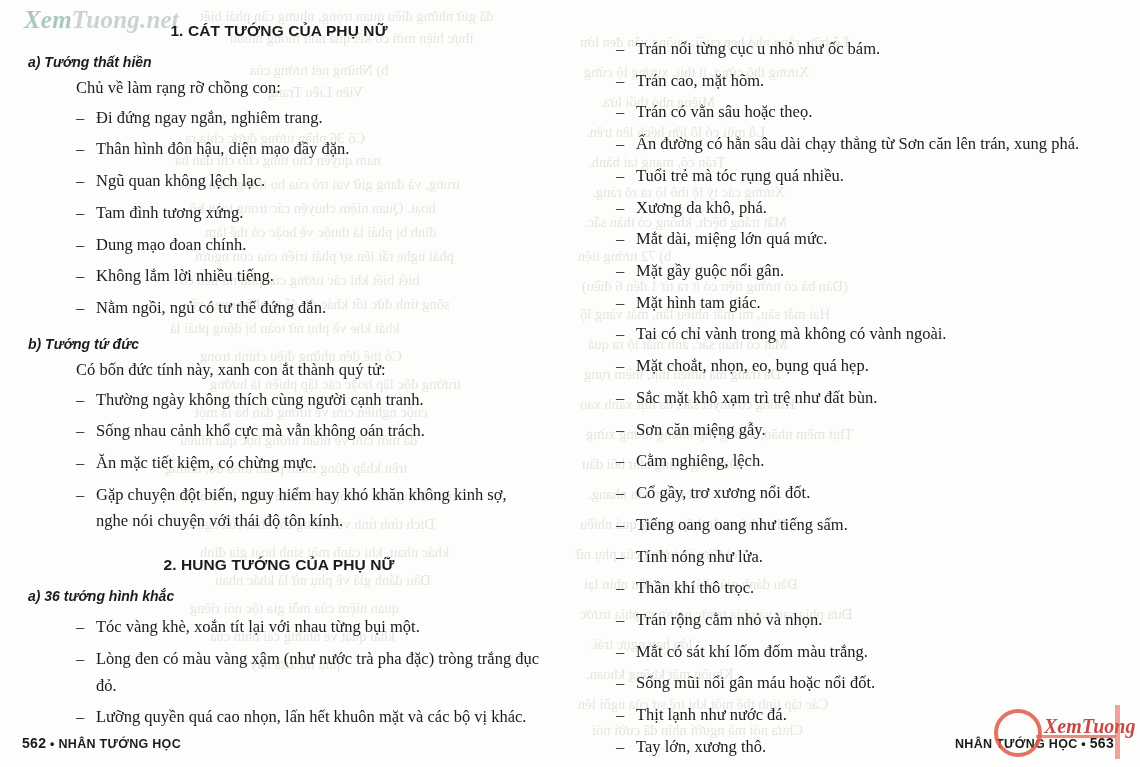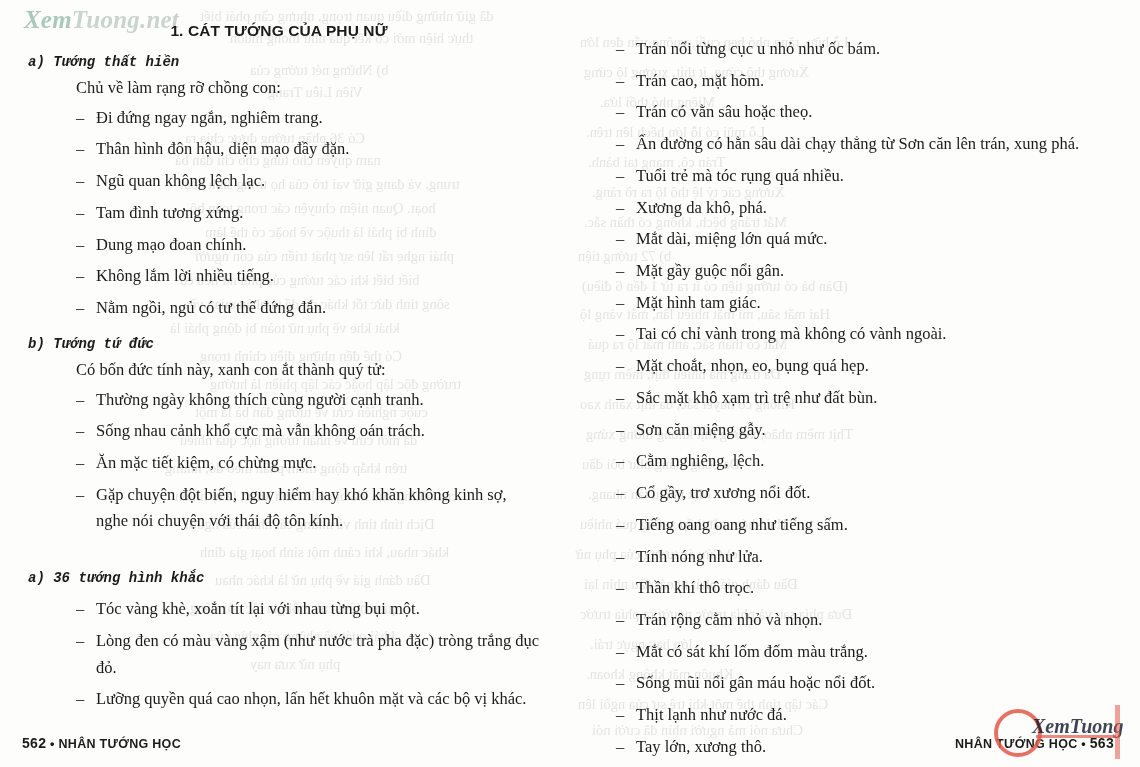--- a/index.html
+++ b/index.html
@@ -63,21 +63,21 @@
 
   h2.sec {
     font-family: "Liberation Sans", sans-serif;
     font-size: 15.5px;
     font-weight: bold;
     margin: 0 0 10px 0;
     letter-spacing: .1px;
     text-align: center;
   }
   h3.sub {
-    font-family: Liberation Mono, monospace;
+    font-family: Liberation Sans, sans-serif;
     font-size: 14px;
     font-weight: bold;
     font-style: italic;
     margin: 14px 0 6px 10px;
   }
   p.lead {
     margin: 4px 0 4px 58px;
     font-size: 16.5px;
     line-height: 1.5;
   }
@@ -139,27 +139,27 @@
     left: 2px;
     top: 4px;
     width: 40px;
     height: 40px;
     border: 4px solid #e05a4a;
     border-radius: 50%;
     opacity: .85;
   }
   .wm-logo .bar {
     position: absolute;
-    left: 40px;
+    left: 52px;
     top: 10px;
     font-family: "Liberation Serif", serif;
     font-style: italic;
     font-weight: bold;
     font-size: 20px;
-    color: #0f172a;
+    color: #b91c1c;
     opacity: .8;
     white-space: nowrap;
   }
   .wm-logo .bar2 {
     position: absolute;
     left: 44px;
     top: 30px;
     width: 80px;
     height: 3px;
     background: #e05a4a;
@@ -229,20 +229,21 @@
       <p class="lead">Có bốn đức tính này, xanh con ắt thành quý tử:</p>
       <ul class="items">
         <li><span class="dash">–</span><span>Thường ngày không thích cùng người cạnh tranh.</span></li>
         <li><span class="dash">–</span><span>Sống nhau cảnh khổ cực mà vẫn không oán trách.</span></li>
         <li><span class="dash">–</span><span>Ăn mặc tiết kiệm, có chừng mực.</span></li>
         <li><span class="dash">–</span><span>Gặp chuyện đột biến, nguy hiểm hay khó khăn không kinh sợ, nghe nói chuyện với thái độ tôn kính.</span></li>
       </ul>
 
       <div class="spacer-sec"></div>
 
+      <h2 class="sec">2. HUNG TƯỚNG CỦA PHỤ NỮ</h2>
       <h3 class="sub">a) 36 tướng hình khắc</h3>
       <ul class="items" style="margin-top:10px;">
         <li><span class="dash">–</span><span>Tóc vàng khè, xoắn tít lại với nhau từng bụi một.</span></li>
         <li><span class="dash">–</span><span>Lòng đen có màu vàng xậm (như nước trà pha đặc) tròng trắng đục đỏ.</span></li>
         <li><span class="dash">–</span><span>Lưỡng quyền quá cao nhọn, lấn hết khuôn mặt và các bộ vị khác.</span></li>
       </ul>
     </div>
 
     <div class="footer-left">
       <span class="pg">562</span>

